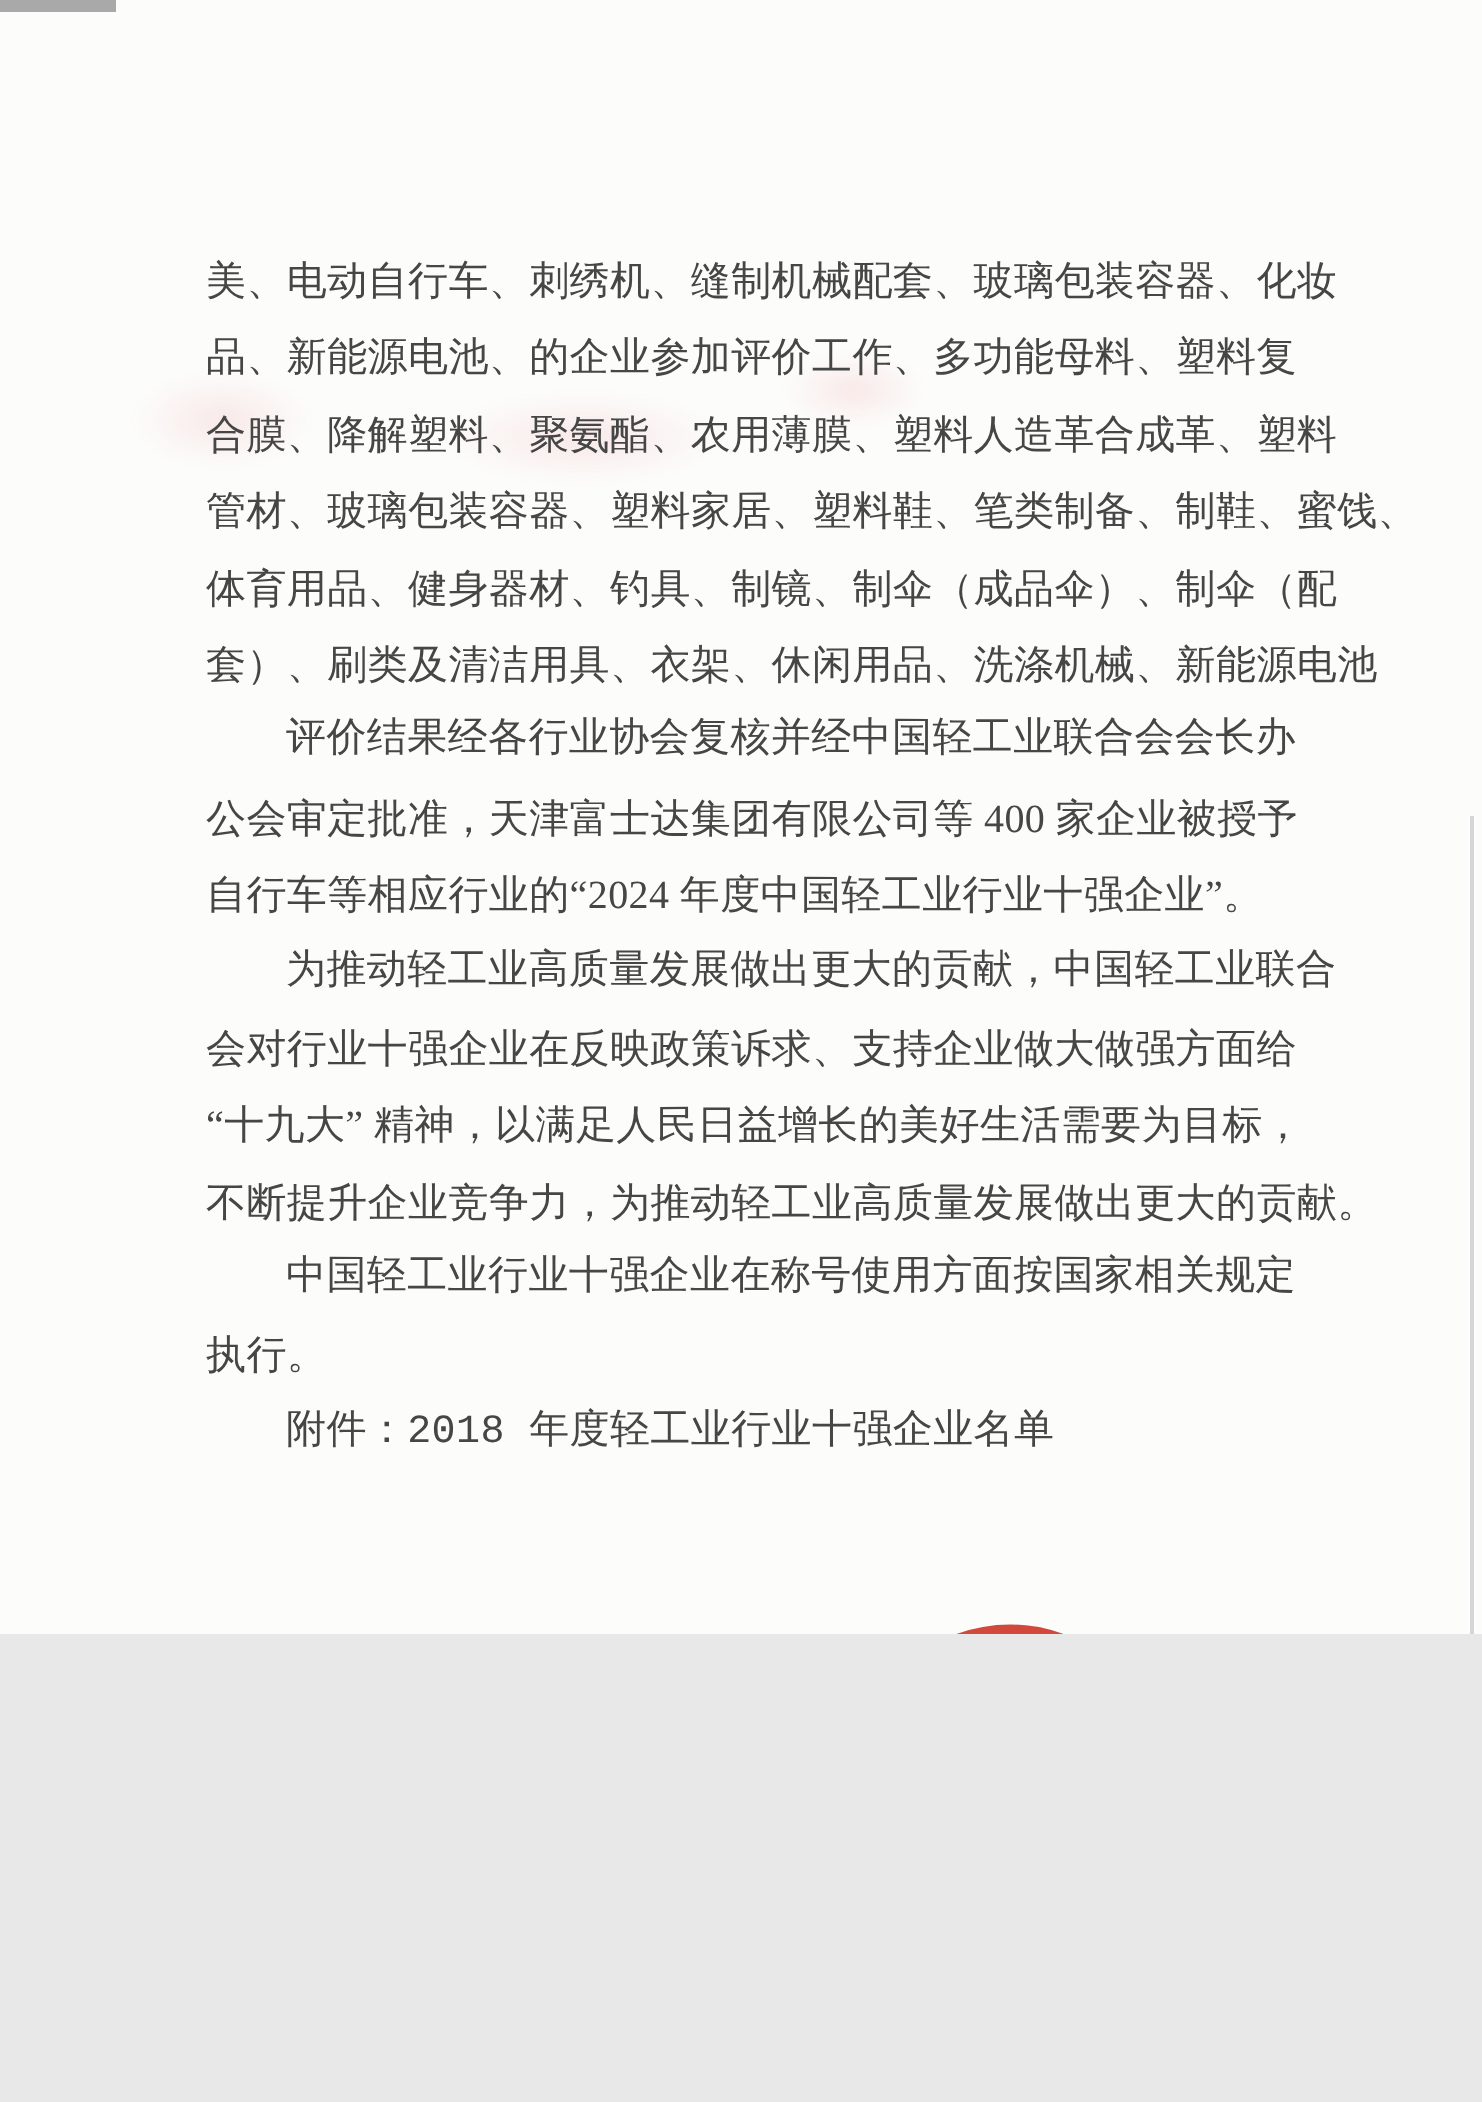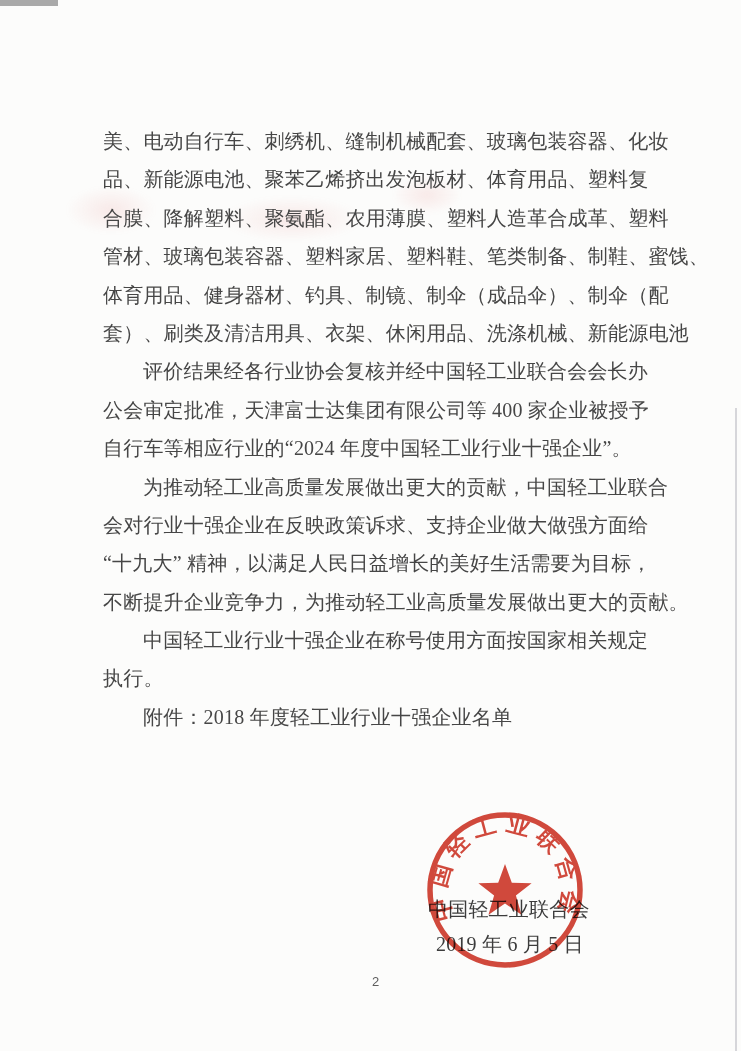--- a/index.html
+++ b/index.html
@@ -1,18 +1,18 @@
 <!DOCTYPE html>
 <html><head>
 <meta charset="utf-8">
 <style>
   html,body{margin:0;padding:0;background:#e8e8e8;}
   .page{
     position:relative;
-    width:741px;height:1051px;
+    width:741px;height:817px;
     background:#fcfcfb;
     overflow:hidden;
     font-family:"Liberation Serif","DejaVu Serif",serif;
   }
   
   .scan-strip{
     position:absolute;left:0;top:0;width:58px;height:6px;
     background:#9a9a9a;opacity:.85;
   }
   .scan-edge-line{
@@ -29,21 +29,21 @@
   .smudge.s2{left:222px;top:196px;width:140px;height:46px;}
   .smudge.s3{left:392px;top:176px;width:70px;height:38px;}
   
   .text-block{
     position:absolute;left:103px;top:122px;width:562px;
     color:#464646;
     font-size:20px;line-height:38.4px;
     letter-spacing:0.2px;
   }
   .line{white-space:nowrap;height:38.4px;}
-  .line.indent{padding-left:40px;}
+  .line.indent{padding-left:40px;font-family:Liberation Mono, monospace;}
   
   .sig-org{
     position:absolute;left:428px;top:896px;
     font-size:20px;letter-spacing:0.2px;color:#3c3c3c;white-space:nowrap;
   }
   .sig-date{
     position:absolute;left:436px;top:931px;
     font-size:20px;letter-spacing:0.2px;color:#3c3c3c;white-space:nowrap;
   }
   
@@ -65,21 +65,21 @@
 <div class="page">
 
   <div class="scan-strip"></div>
   <div class="scan-edge-line"></div>
   <div class="smudge s1"></div>
   <div class="smudge s2"></div>
   <div class="smudge s3"></div>
 
   <div class="text-block">
     <div class="line">美、电动自行车、刺绣机、缝制机械配套、玻璃包装容器、化妆</div>
-    <div class="line">品、新能源电池、聚苯乙烯挤出发泡板材、体育用品、塑料复</div>
+    <div class="line">品、新能源电池、的企业参加评价工作、多功能母料、塑料复</div>
     <div class="line">合膜、降解塑料、聚氨酯、农用薄膜、塑料人造革合成革、塑料</div>
     <div class="line">管材、玻璃包装容器、塑料家居、塑料鞋、笔类制备、制鞋、蜜饯、</div>
     <div class="line">体育用品、健身器材、钓具、制镜、制伞（成品伞）、制伞（配</div>
     <div class="line">套）、刷类及清洁用具、衣架、休闲用品、洗涤机械、新能源电池</div>
     <div class="line indent">评价结果经各行业协会复核并经中国轻工业联合会会长办</div>
     <div class="line">公会审定批准，天津富士达集团有限公司等 400 家企业被授予</div>
     <div class="line">自行车等相应行业的“2024 年度中国轻工业行业十强企业”。</div>
     <div class="line indent">为推动轻工业高质量发展做出更大的贡献，中国轻工业联合</div>
     <div class="line">会对行业十强企业在反映政策诉求、支持企业做大做强方面给</div>
     <div class="line">“十九大” 精神，以满足人民日益增长的美好生活需要为目标，</div>

